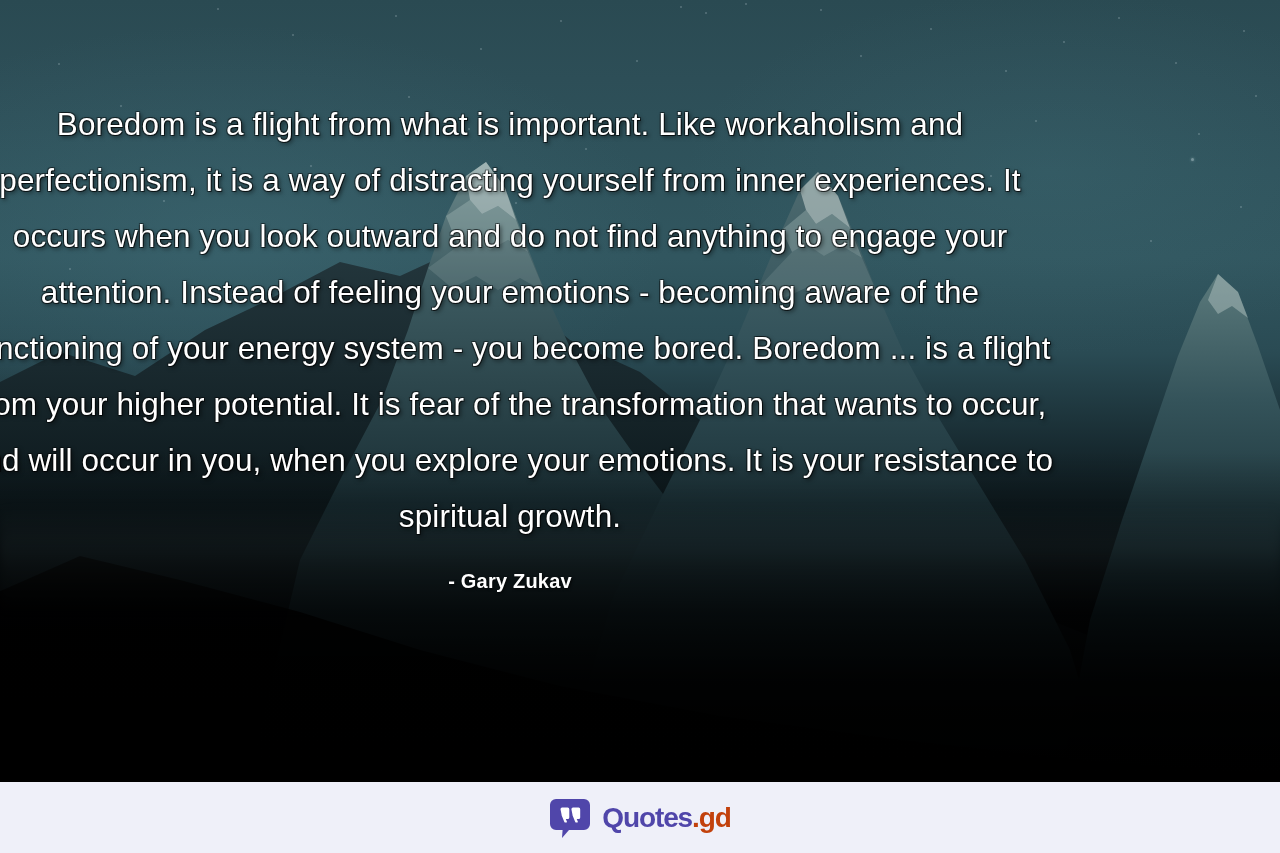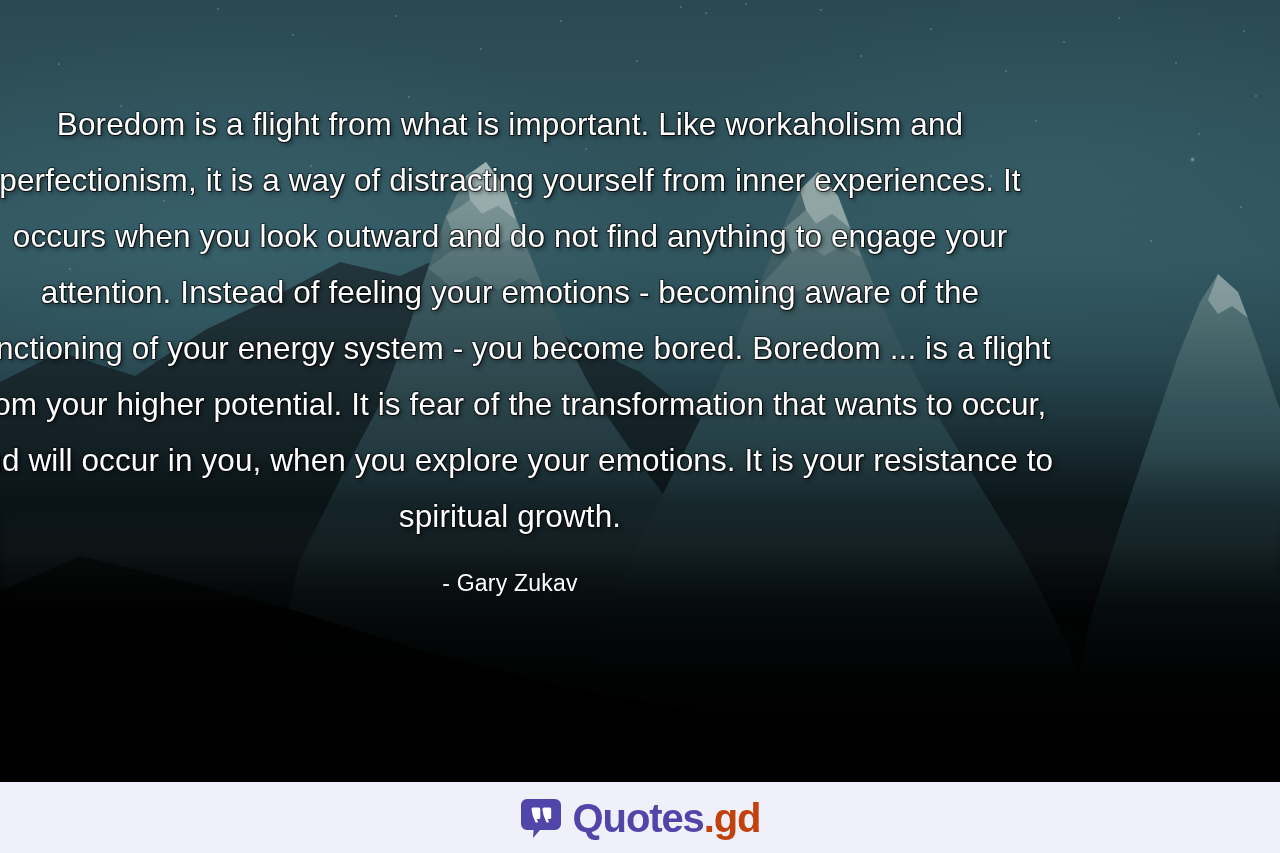--- a/index.html
+++ b/index.html
@@ -107,22 +107,22 @@
        1px 1px 0 rgba(0,0,0,.62),
       -1px 1px 0 rgba(0,0,0,.40),
        1px -1px 0 rgba(0,0,0,.40),
       -1px -1px 0 rgba(0,0,0,.40),
        2px 2px 4px rgba(0,0,0,.60);
   }
   .quote-author {
     margin-top:26px;
     color:#ffffff;
     font-family:"Liberation Sans", sans-serif;
-    font-size:23px;
-    font-weight:400;
+    font-size:20px;
+    font-weight:700;
     letter-spacing:.2px;
     text-shadow:1px 1px 3px rgba(0,0,0,.85);
   }
 
   
   .footer {
     position:absolute;
     left:0; top:782px;
     width:1280px; height:71px;
     background:#eff0f9;
@@ -137,21 +137,21 @@
     text-decoration:none;
     user-select:none;
   }
   .brand-mark {
     position:relative;
     width:42px; height:42px;
     flex:0 0 42px;
   }
   .brand-word {
     font-family:"Liberation Sans", sans-serif;
-    font-size:40px;
+    font-size:28px;
     font-weight:700;
     letter-spacing:-1.1px;
     line-height:1;
     display:flex;
     align-items:baseline;
   }
   .brand-word .w1 { color:#5046aa; }
   .brand-word .w2 { color:#c2410c; }
 </style>
 </head>

